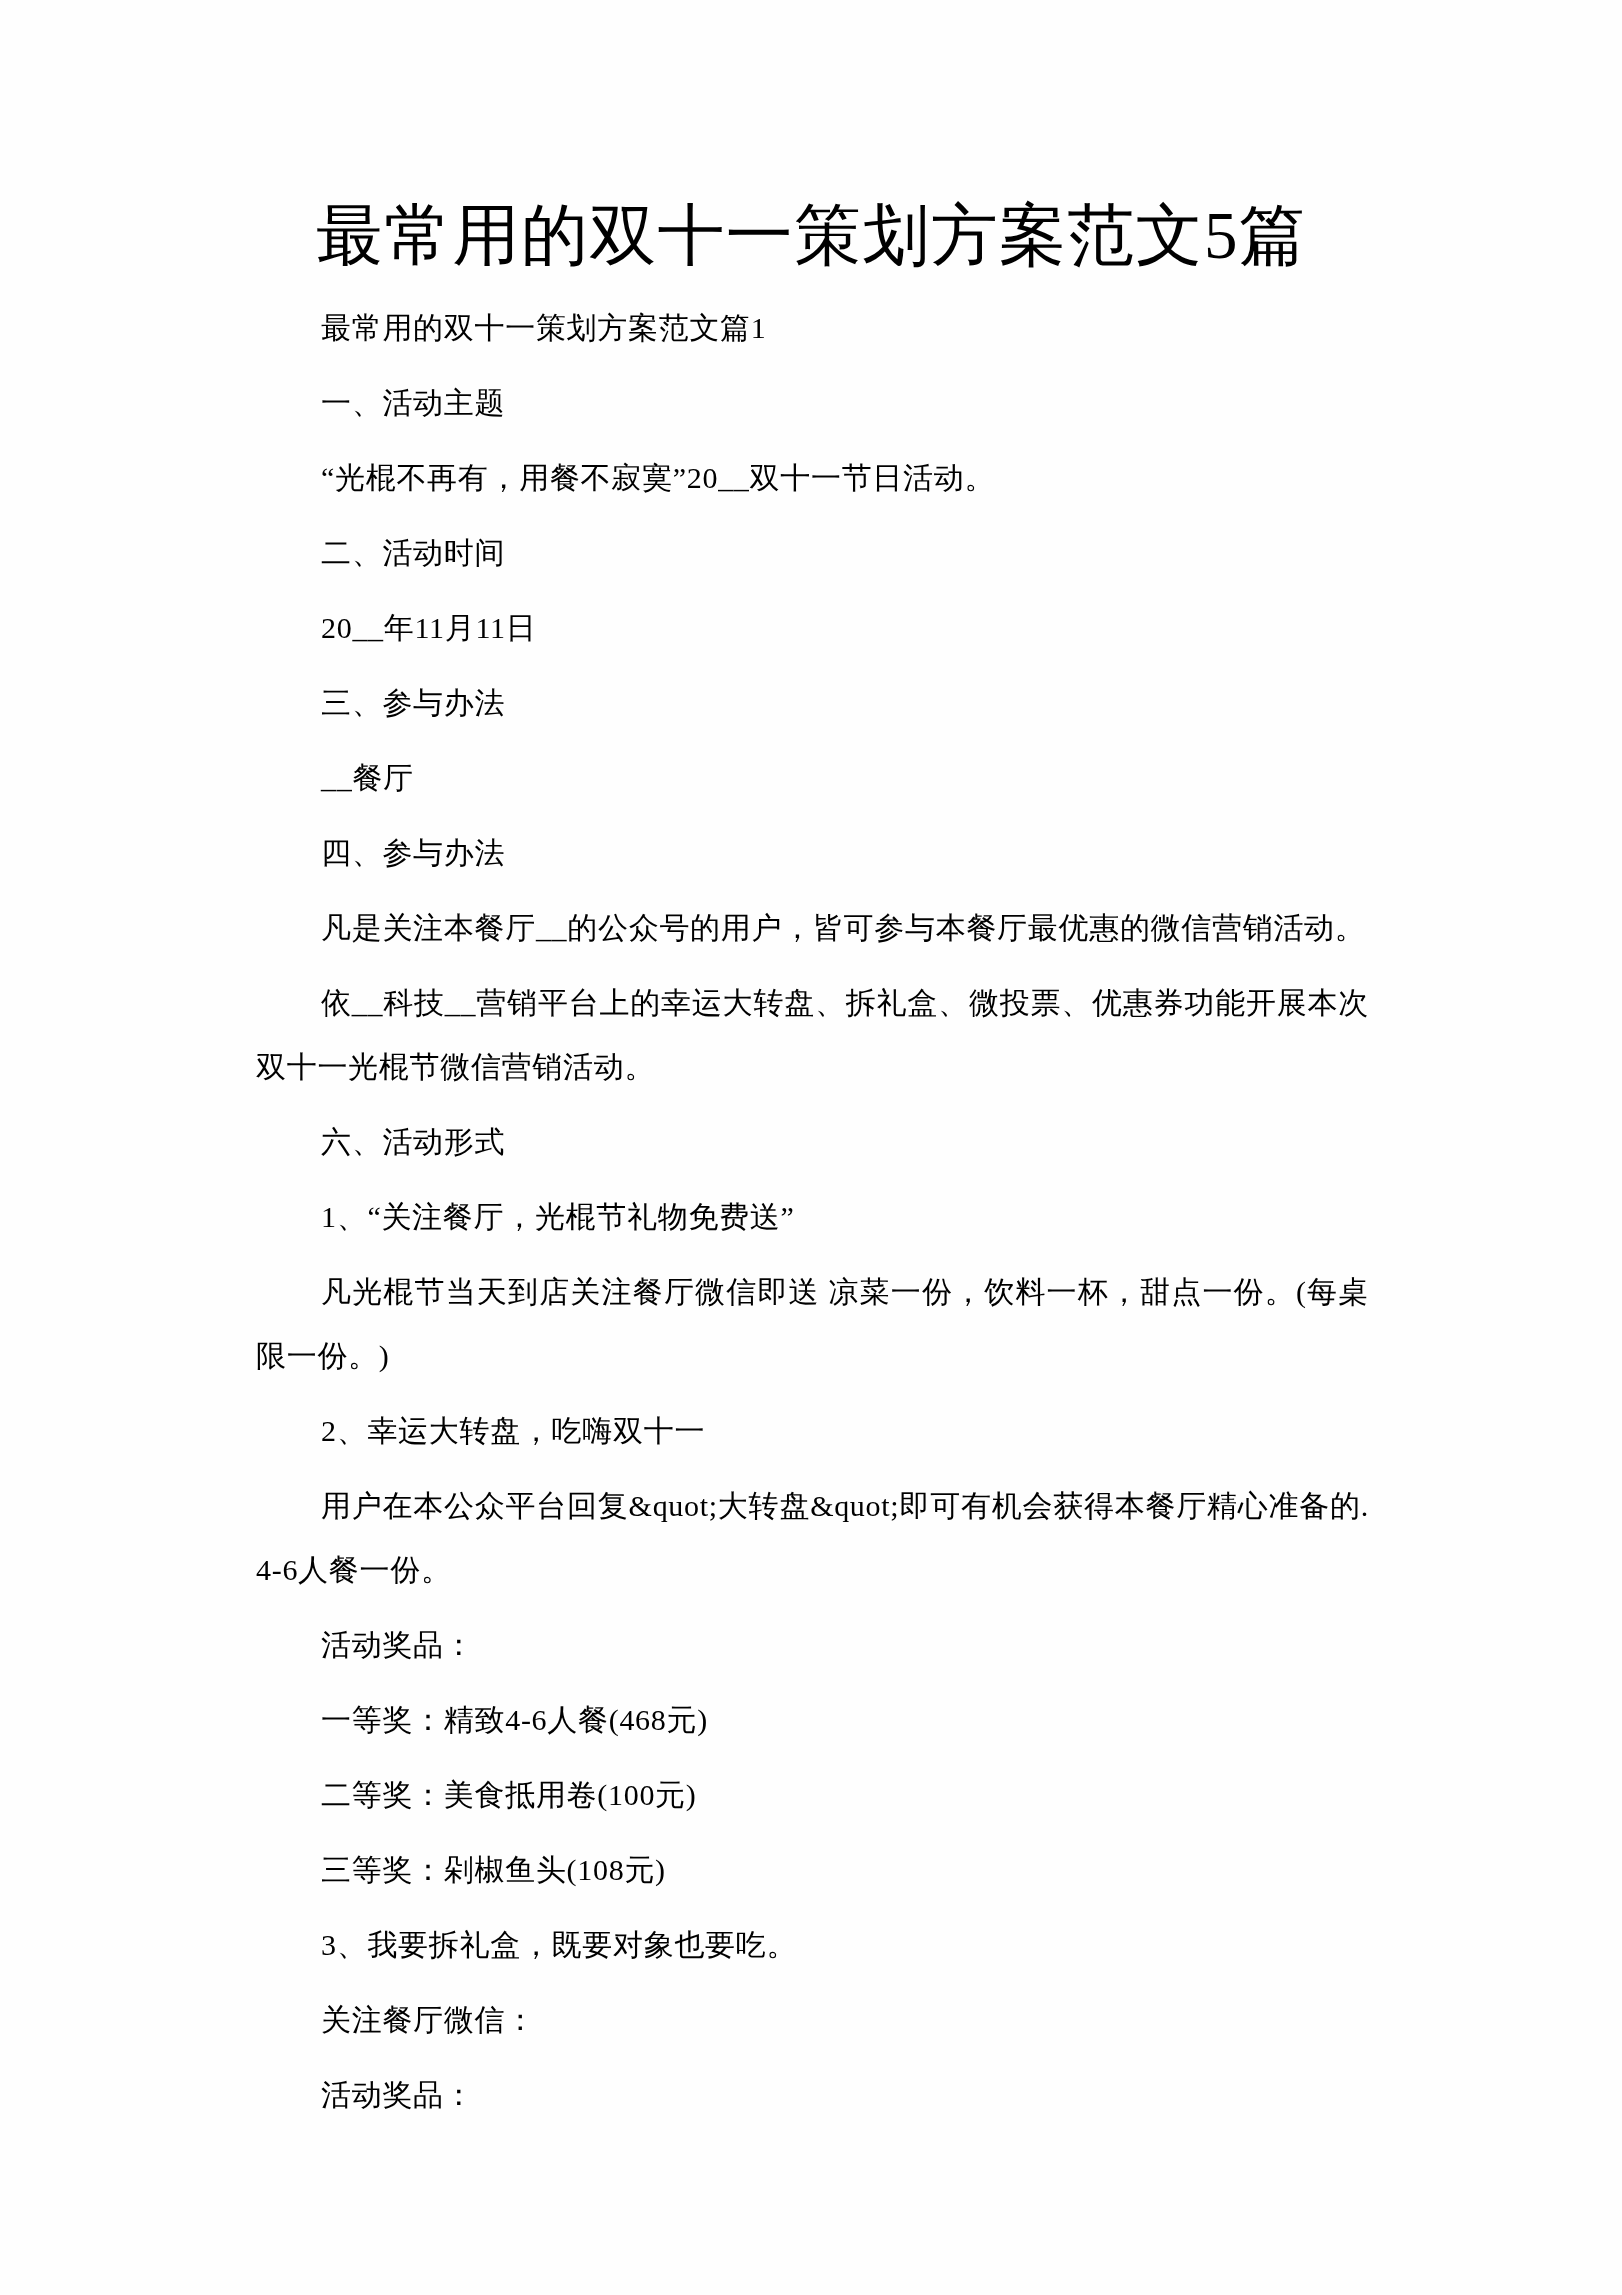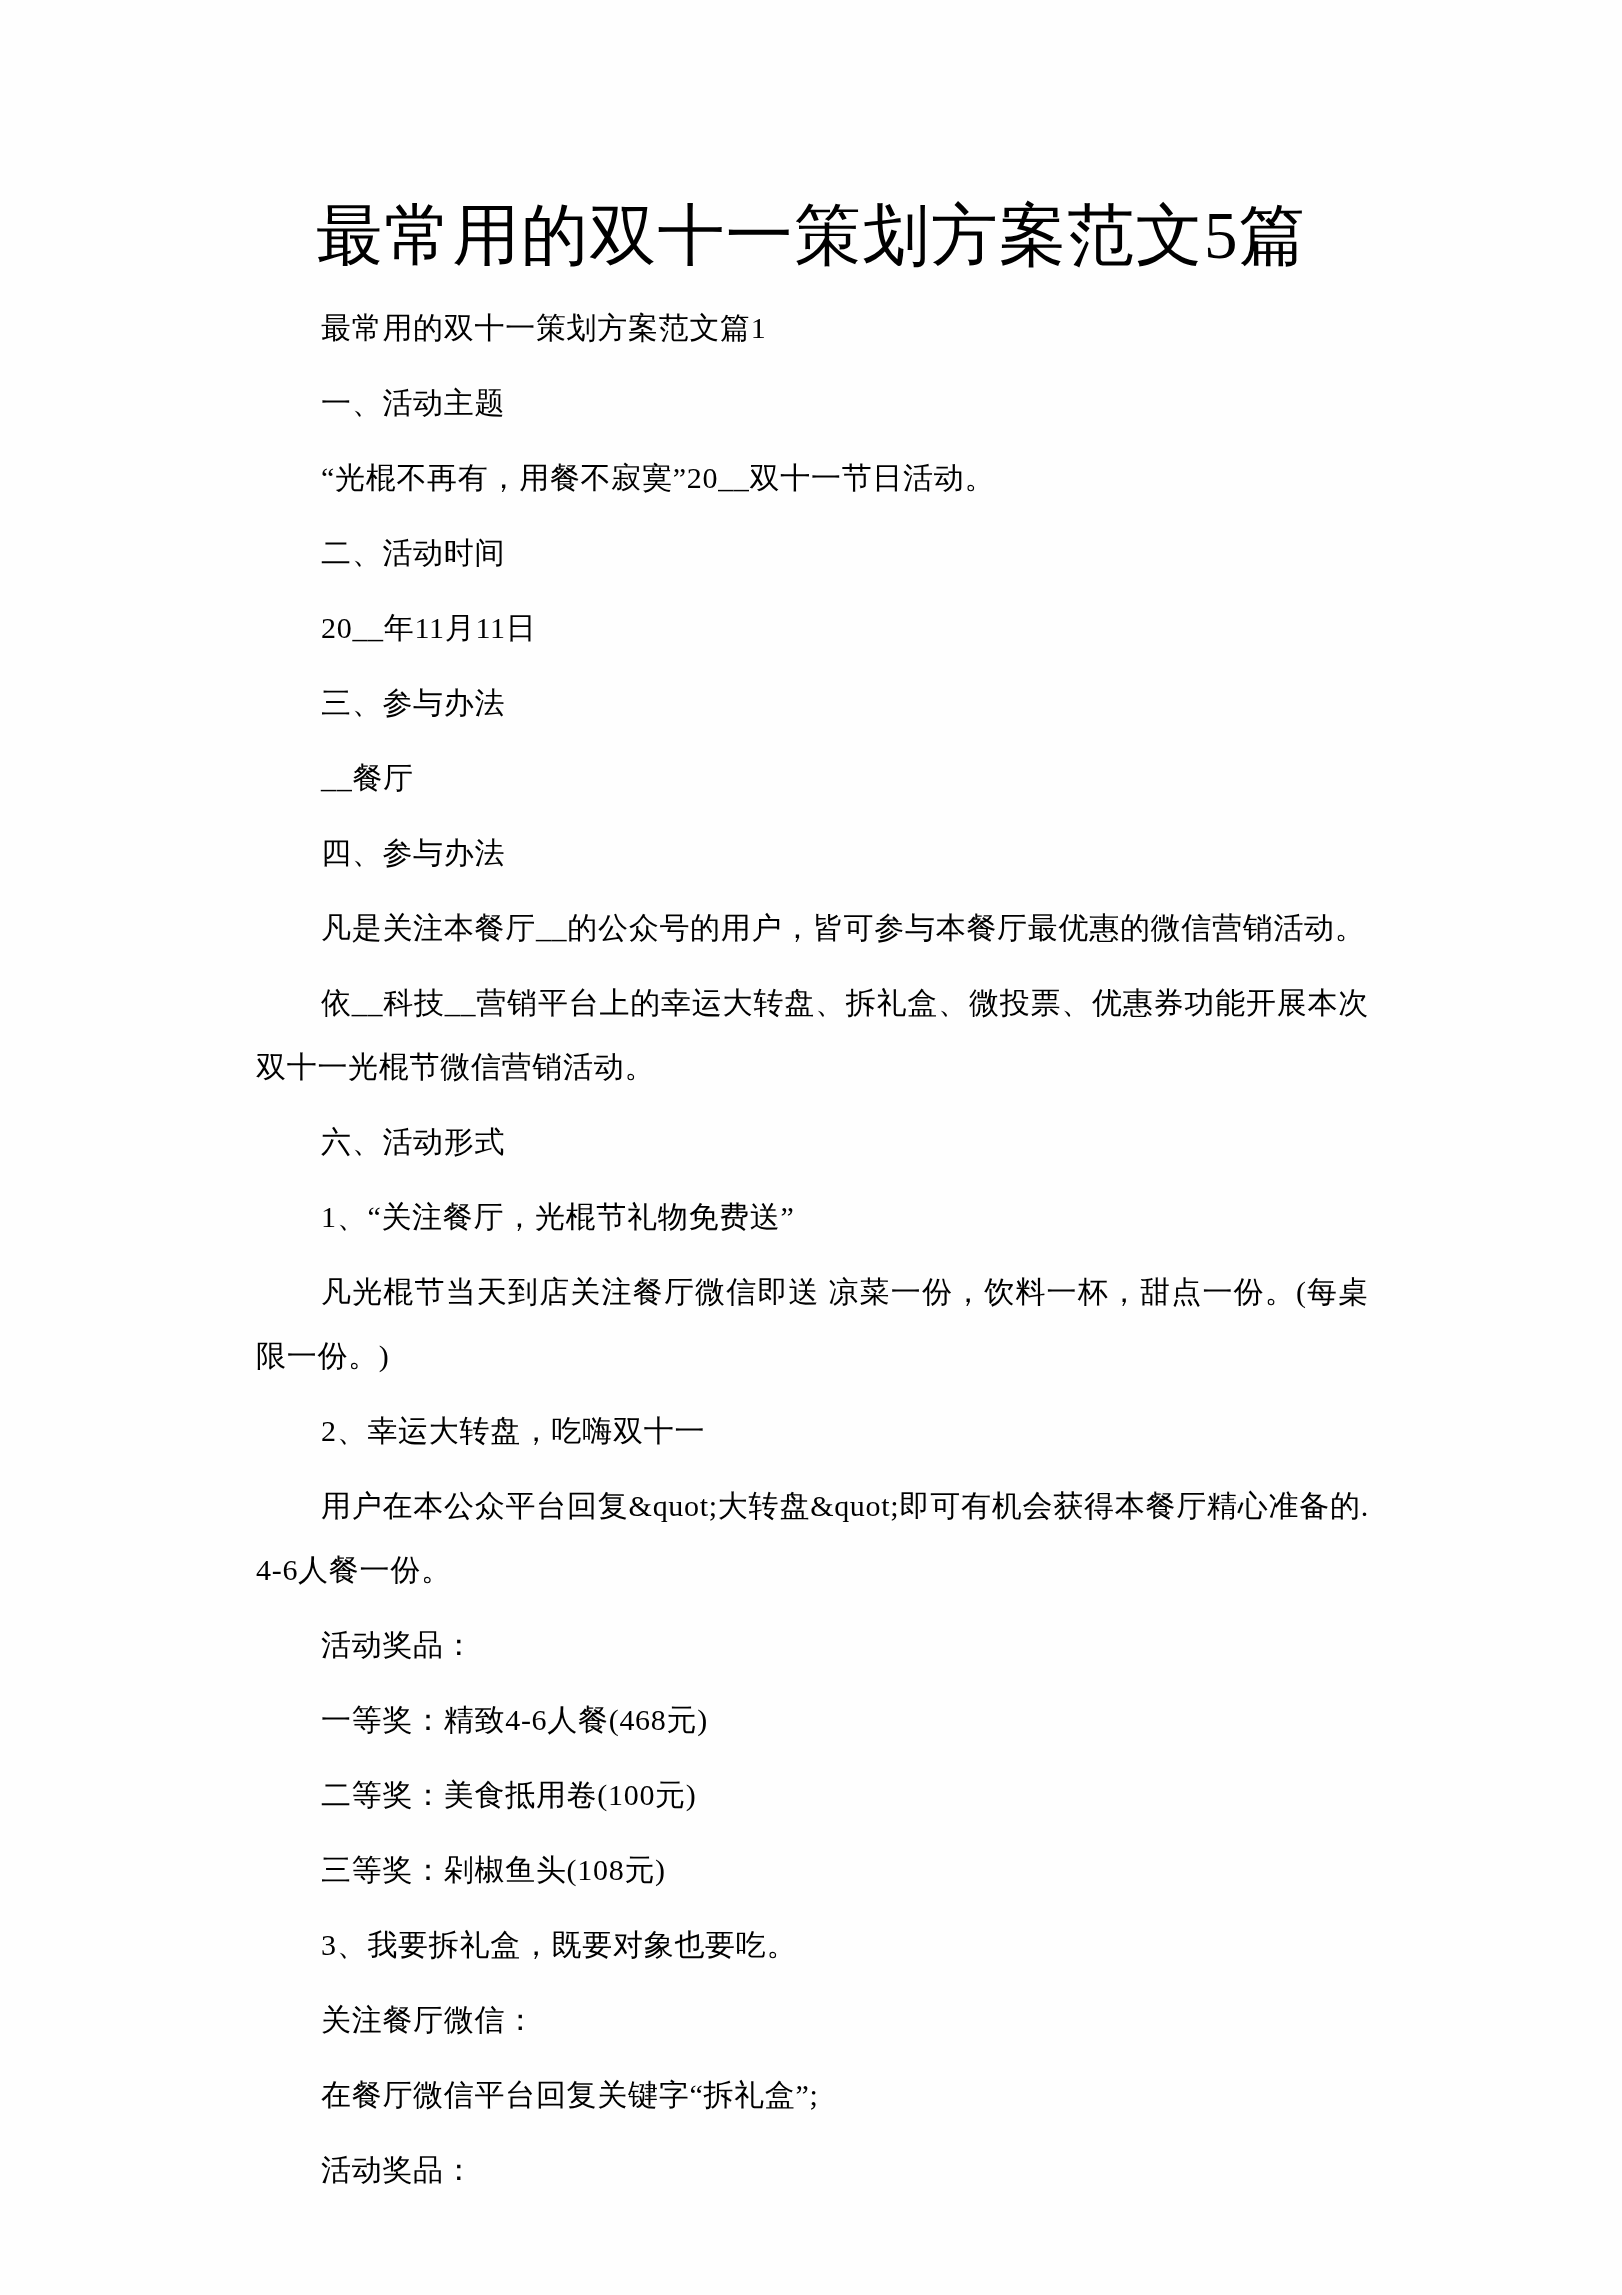--- a/index.html
+++ b/index.html
@@ -73,17 +73,16 @@
     <p class="p">1、“关注餐厅，光棍节礼物免费送”</p>
     <p class="p">凡光棍节当天到店关注餐厅微信即送 凉菜一份，饮料一杯，甜点一份。(每桌限一份。)</p>
     <p class="p">2、幸运大转盘，吃嗨双十一</p>
     <p class="p">用户在本公众平台回复&amp;quot;大转盘&amp;quot;即可有机会获得本餐厅精心准备的.4-6人餐一份。</p>
     <p class="p">活动奖品：</p>
     <p class="p">一等奖：精致4-6人餐(468元)</p>
     <p class="p">二等奖：美食抵用卷(100元)</p>
     <p class="p">三等奖：剁椒鱼头(108元)</p>
     <p class="p">3、我要拆礼盒，既要对象也要吃。</p>
     <p class="p">关注餐厅微信：</p>
-    <p class="p">在餐厅微信平台回复关键字“拆礼盒”;</p>
     <p class="p">活动奖品：</p>
   </div>
 </div>
 
 
 </body></html>

